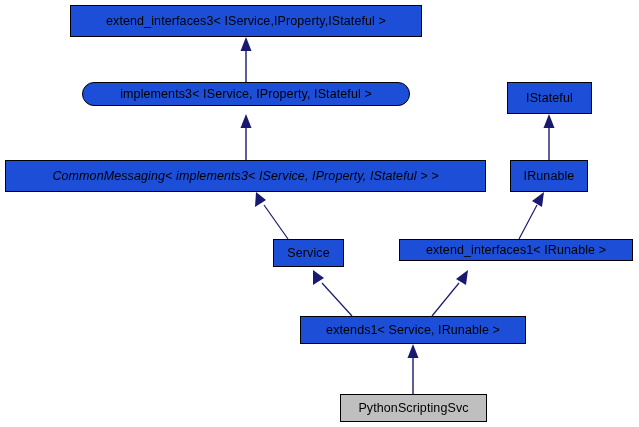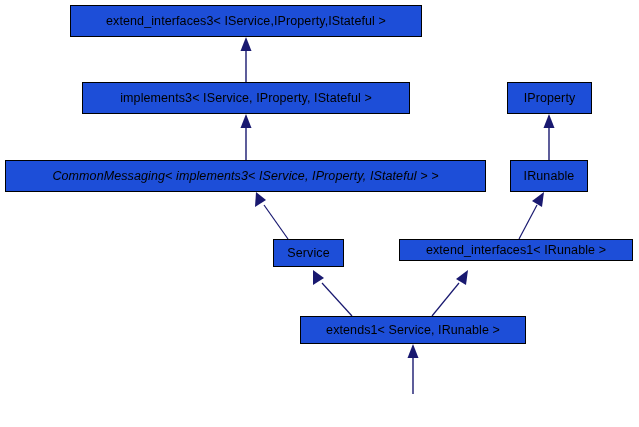--- a/index.html
+++ b/index.html
@@ -90,35 +90,38 @@
 
     <g>
       <line x1="413" y1="394" x2="413" y2="357" stroke="#191970" stroke-width="1.4"></line>
       <polygon points="413,344 407.5,358 418.5,358" fill="#191970"></polygon>
     </g>
   </svg>
 
   <div class="node" style="left: 70px; top: 5px; width: 352px; height: 32px;">
     <span class="node-label">extend_interfaces3&lt; IService,IProperty,IStateful &gt;</span>
   </div>
-  <div class="node" style="left: 82px; top: 82px; width: 328px; height: 32px;">
+  <div class="node" style="left: 82px; top: 82px; width: 328px; height: 24px; border-radius: 16px;">
     <span class="node-label">implements3&lt; IService, IProperty, IStateful &gt;</span>
   </div>
   <div class="node" style="left: 507px; top: 82px; width: 85px; height: 32px;">
-    <span class="node-label">IProperty</span>
+    <span class="node-label">IStateful</span>
   </div>
   <div class="node" style="left: 5px; top: 160px; width: 481px; height: 32px; font-style: italic;">
     <span class="node-label">CommonMessaging&lt; implements3&lt; IService, IProperty, IStateful &gt; &gt;</span>
   </div>
   <div class="node" style="left: 510px; top: 160px; width: 78px; height: 32px;">
     <span class="node-label">IRunable</span>
   </div>
   <div class="node" style="left: 273px; top: 239px; width: 71px; height: 28px;">
     <span class="node-label">Service</span>
   </div>
   <div class="node" style="left: 399px; top: 239px; width: 234px; height: 22px;">
     <span class="node-label">extend_interfaces1&lt; IRunable &gt;</span>
   </div>
   <div class="node" style="left: 300px; top: 316px; width: 226px; height: 28px;">
     <span class="node-label">extends1&lt; Service, IRunable &gt;</span>
   </div>
+  <div class="node highlight" style="left: 340px; top: 394px; width: 147px; height: 28px;">
+    <span class="node-label">PythonScriptingSvc</span>
+  </div>
 
 </div>
 
 </body></html>

